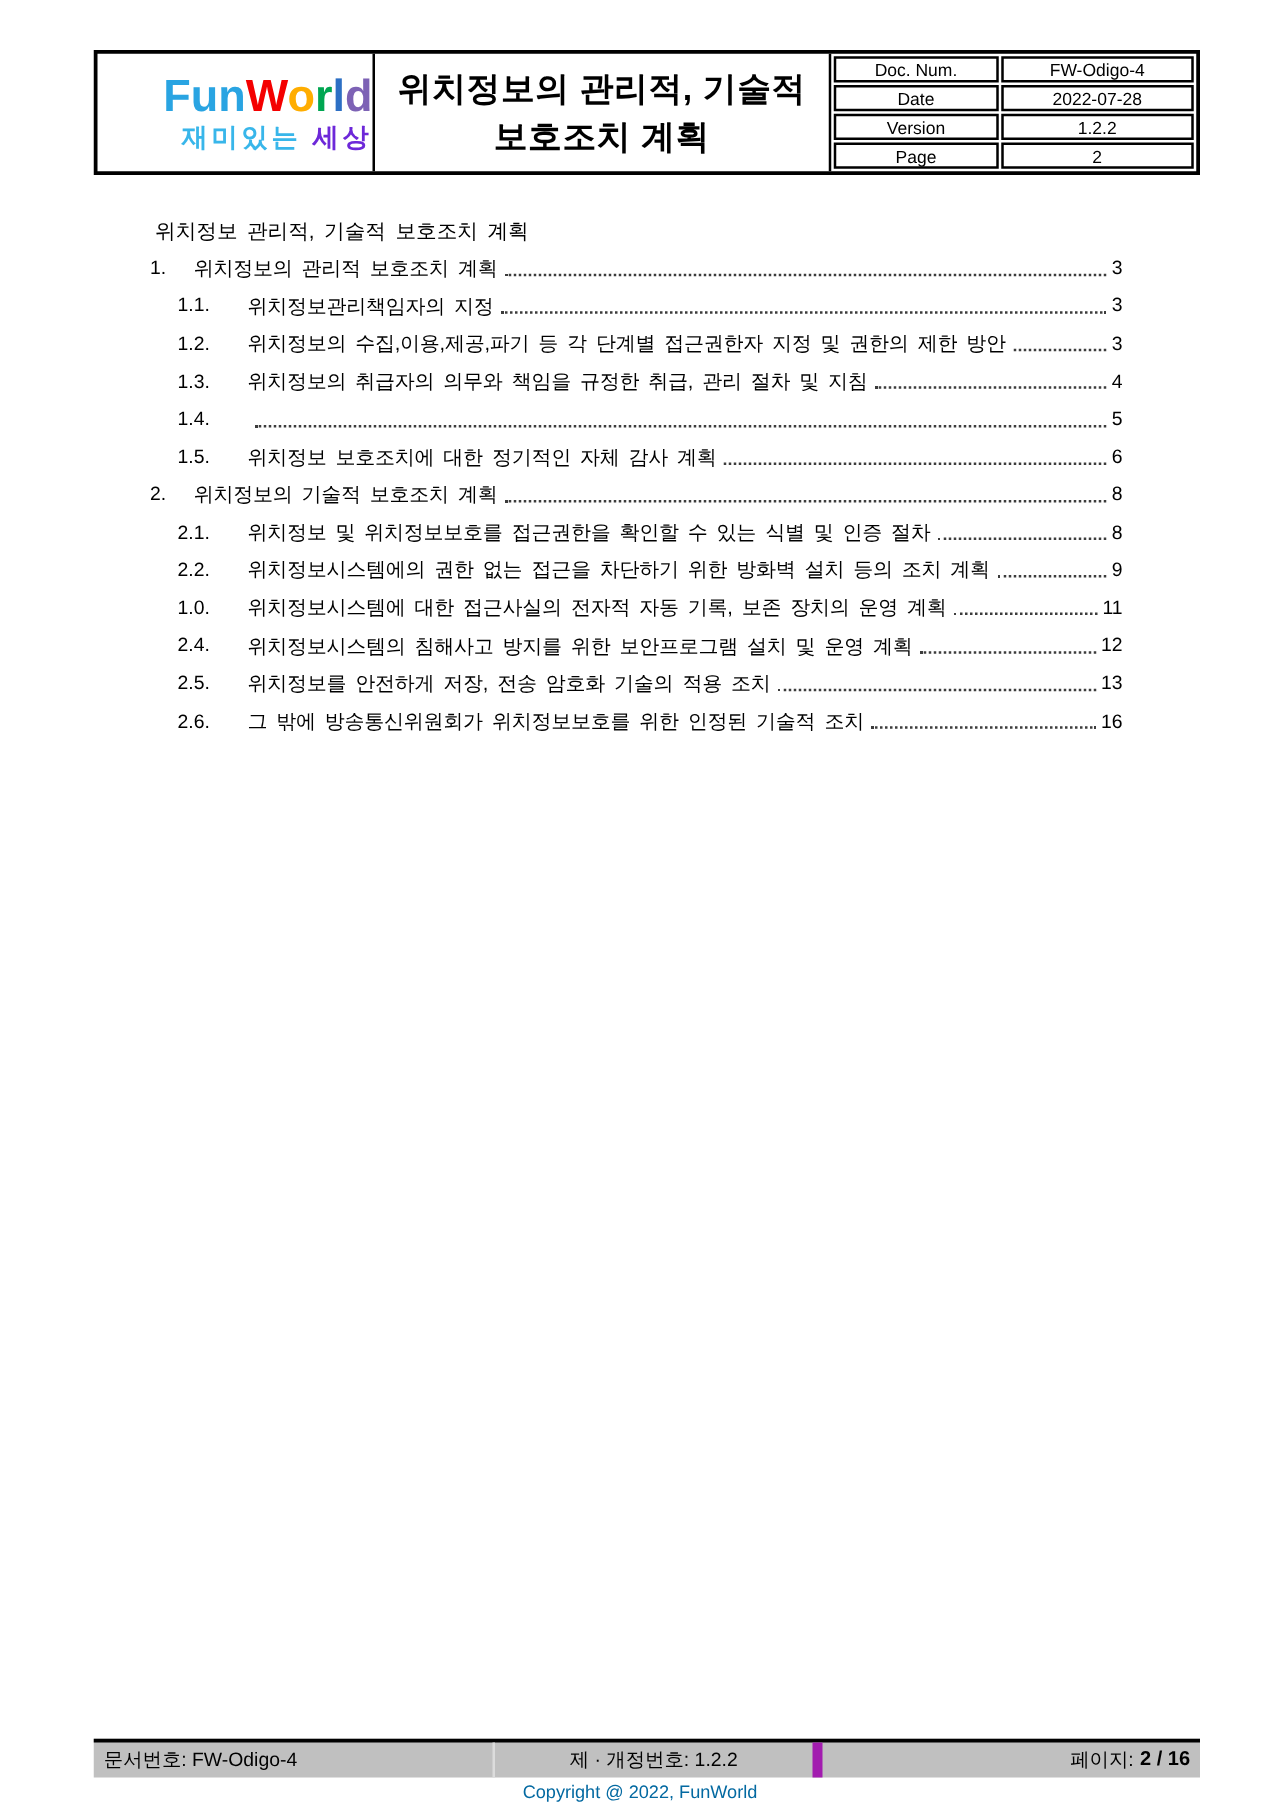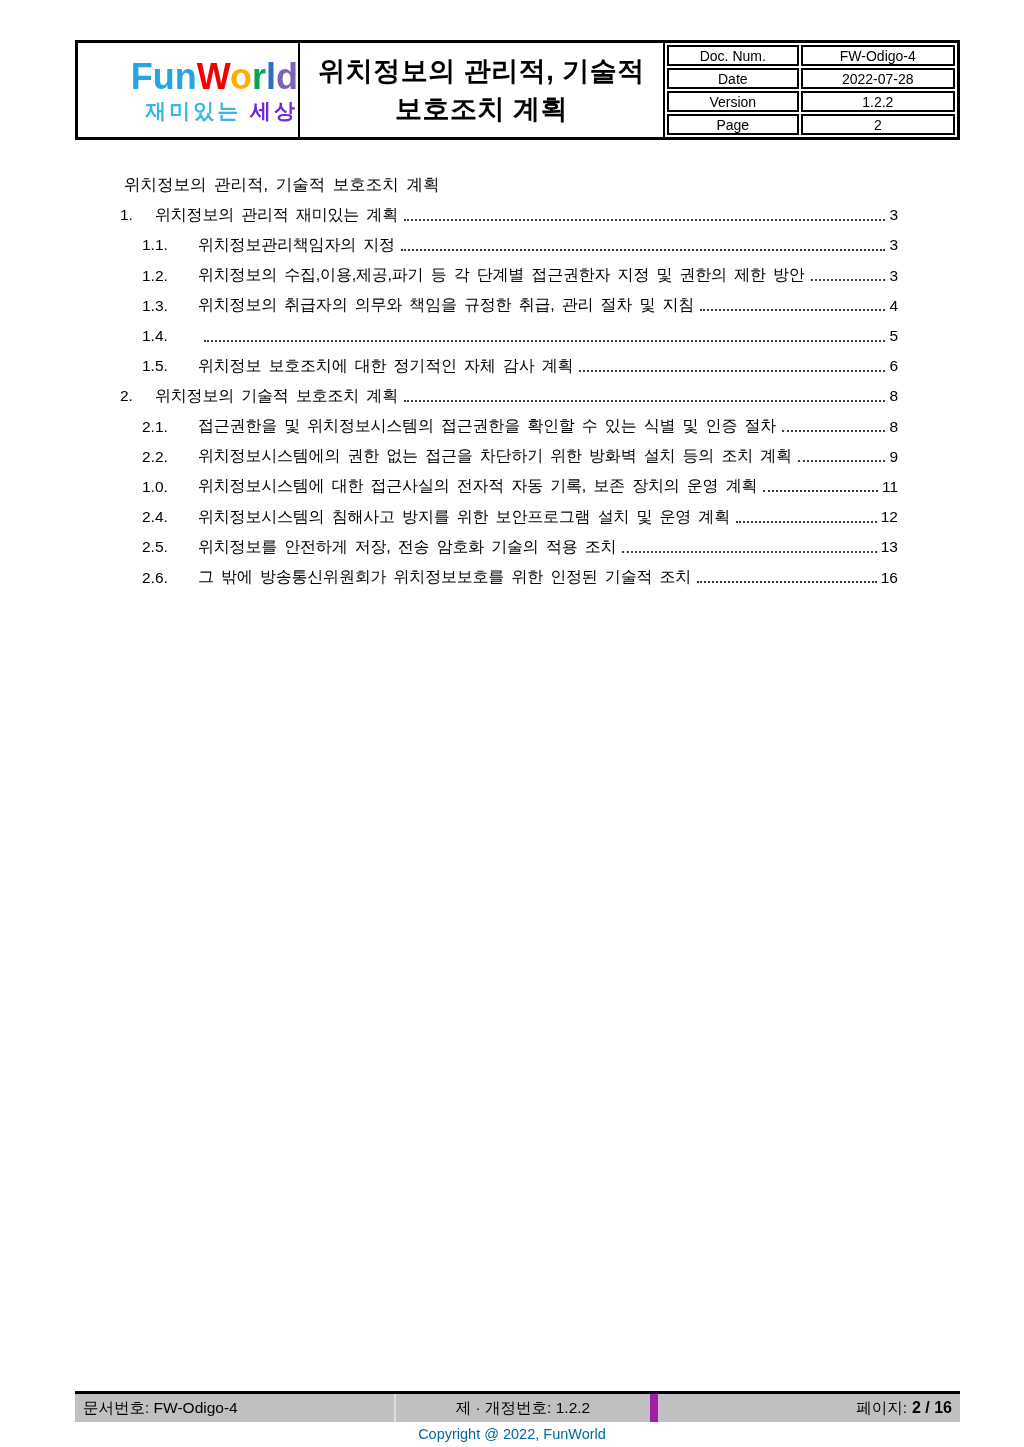--- a/index.html
+++ b/index.html
@@ -166,25 +166,25 @@
             <tr>
               <td class="m-label">Page</td>
               <td>2</td>
             </tr>
           </tbody>
       </table>
     </div>
   </div>
 
   <div class="toc">
-    <div class="toc-heading">위치정보의 관리적, 기술적 보호조치 계획</div>
+    <div class="toc-heading">위치정보 관리적, 기술적 보호조치 계획</div>
     <div id="toc-entries">
         <div class="toc-row level-1">
           <span class="num">1.</span>
-          <span class="txt">위치정보의 관리적 재미있는 계획</span>
+          <span class="txt">위치정보의 관리적 보호조치 계획</span>
           <span class="leader"></span>
           <span class="pg">3</span>
         </div>
         <div class="toc-row level-2">
           <span class="num">1.1.</span>
           <span class="txt">위치정보관리책임자의 지정</span>
           <span class="leader"></span>
           <span class="pg">3</span>
         </div>
         <div class="toc-row level-2">
@@ -211,21 +211,21 @@
           <span class="pg">6</span>
         </div>
         <div class="toc-row level-1">
           <span class="num">2.</span>
           <span class="txt">위치정보의 기술적 보호조치 계획</span>
           <span class="leader"></span>
           <span class="pg">8</span>
         </div>
         <div class="toc-row level-2">
           <span class="num">2.1.</span>
-          <span class="txt">접근권한을 및 위치정보시스템의 접근권한을 확인할 수 있는 식별 및 인증 절차</span>
+          <span class="txt">위치정보 및 위치정보보호를 접근권한을 확인할 수 있는 식별 및 인증 절차</span>
           <span class="leader"></span>
           <span class="pg">8</span>
         </div>
         <div class="toc-row level-2">
           <span class="num">2.2.</span>
           <span class="txt">위치정보시스템에의 권한 없는 접근을 차단하기 위한 방화벽 설치 등의 조치 계획</span>
           <span class="leader"></span>
           <span class="pg">9</span>
         </div>
         <div class="toc-row level-2">

